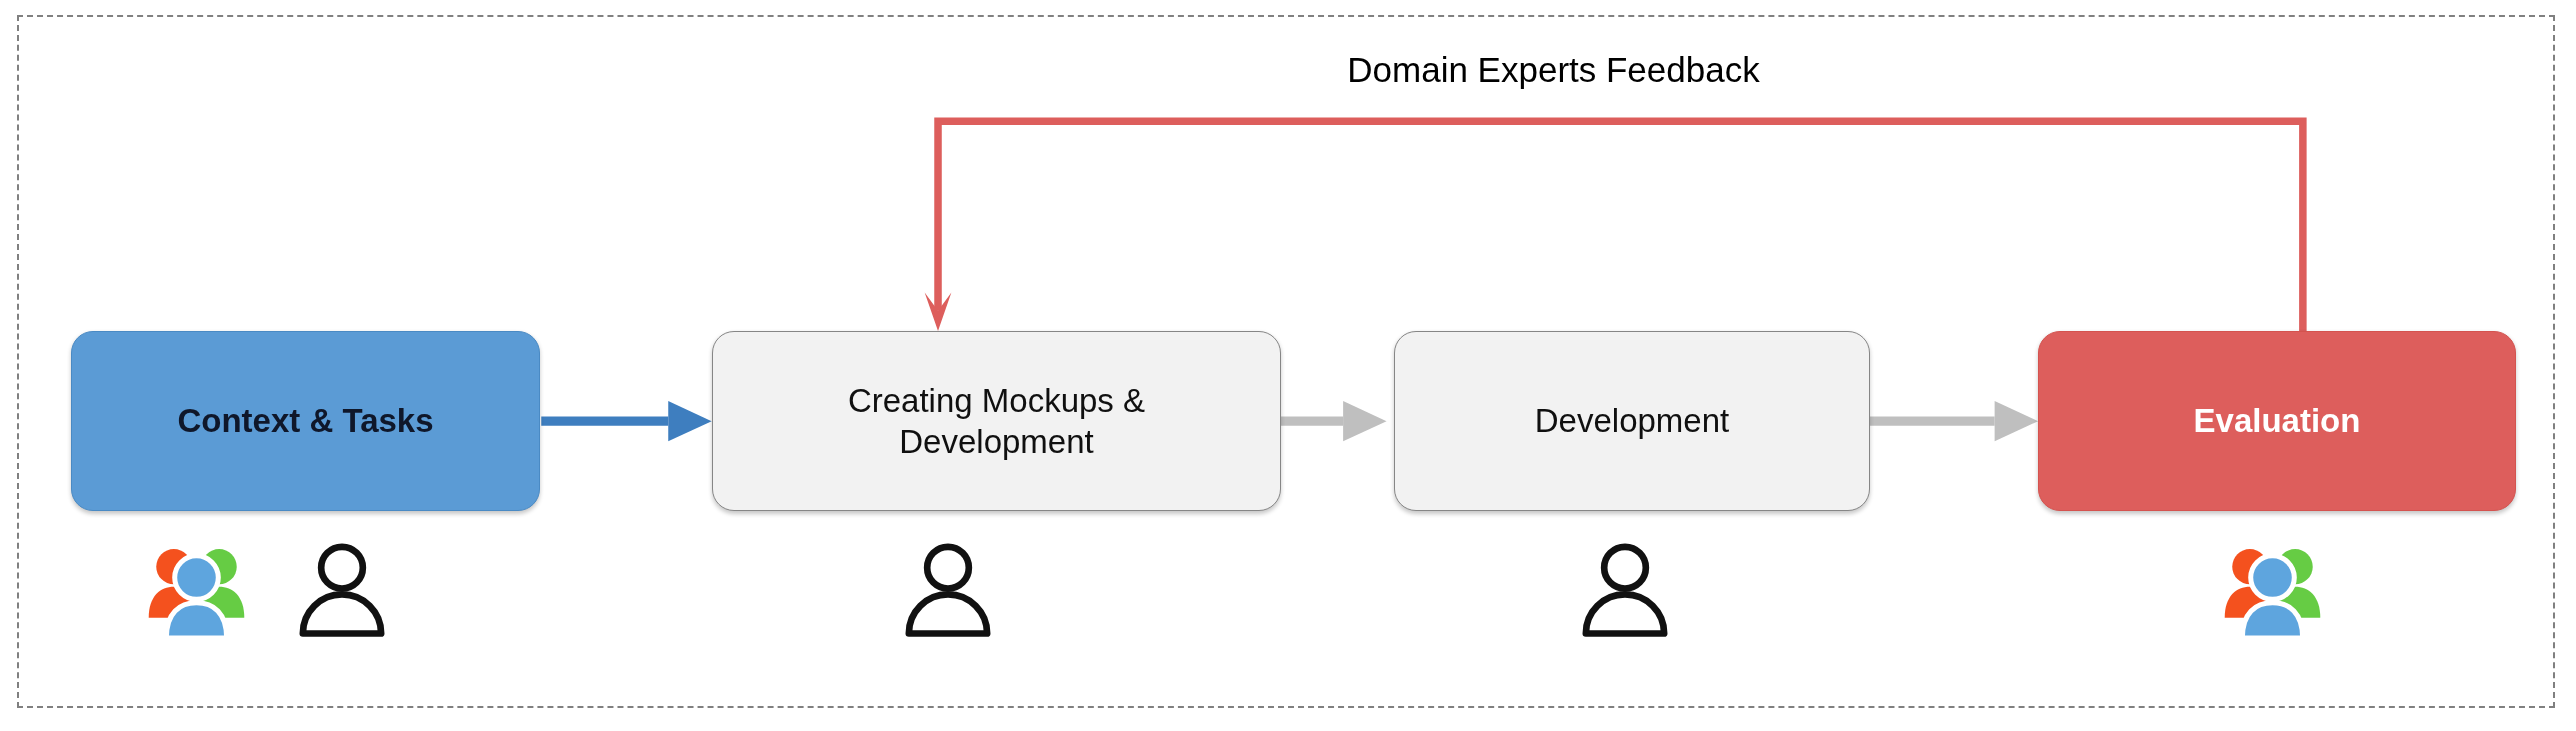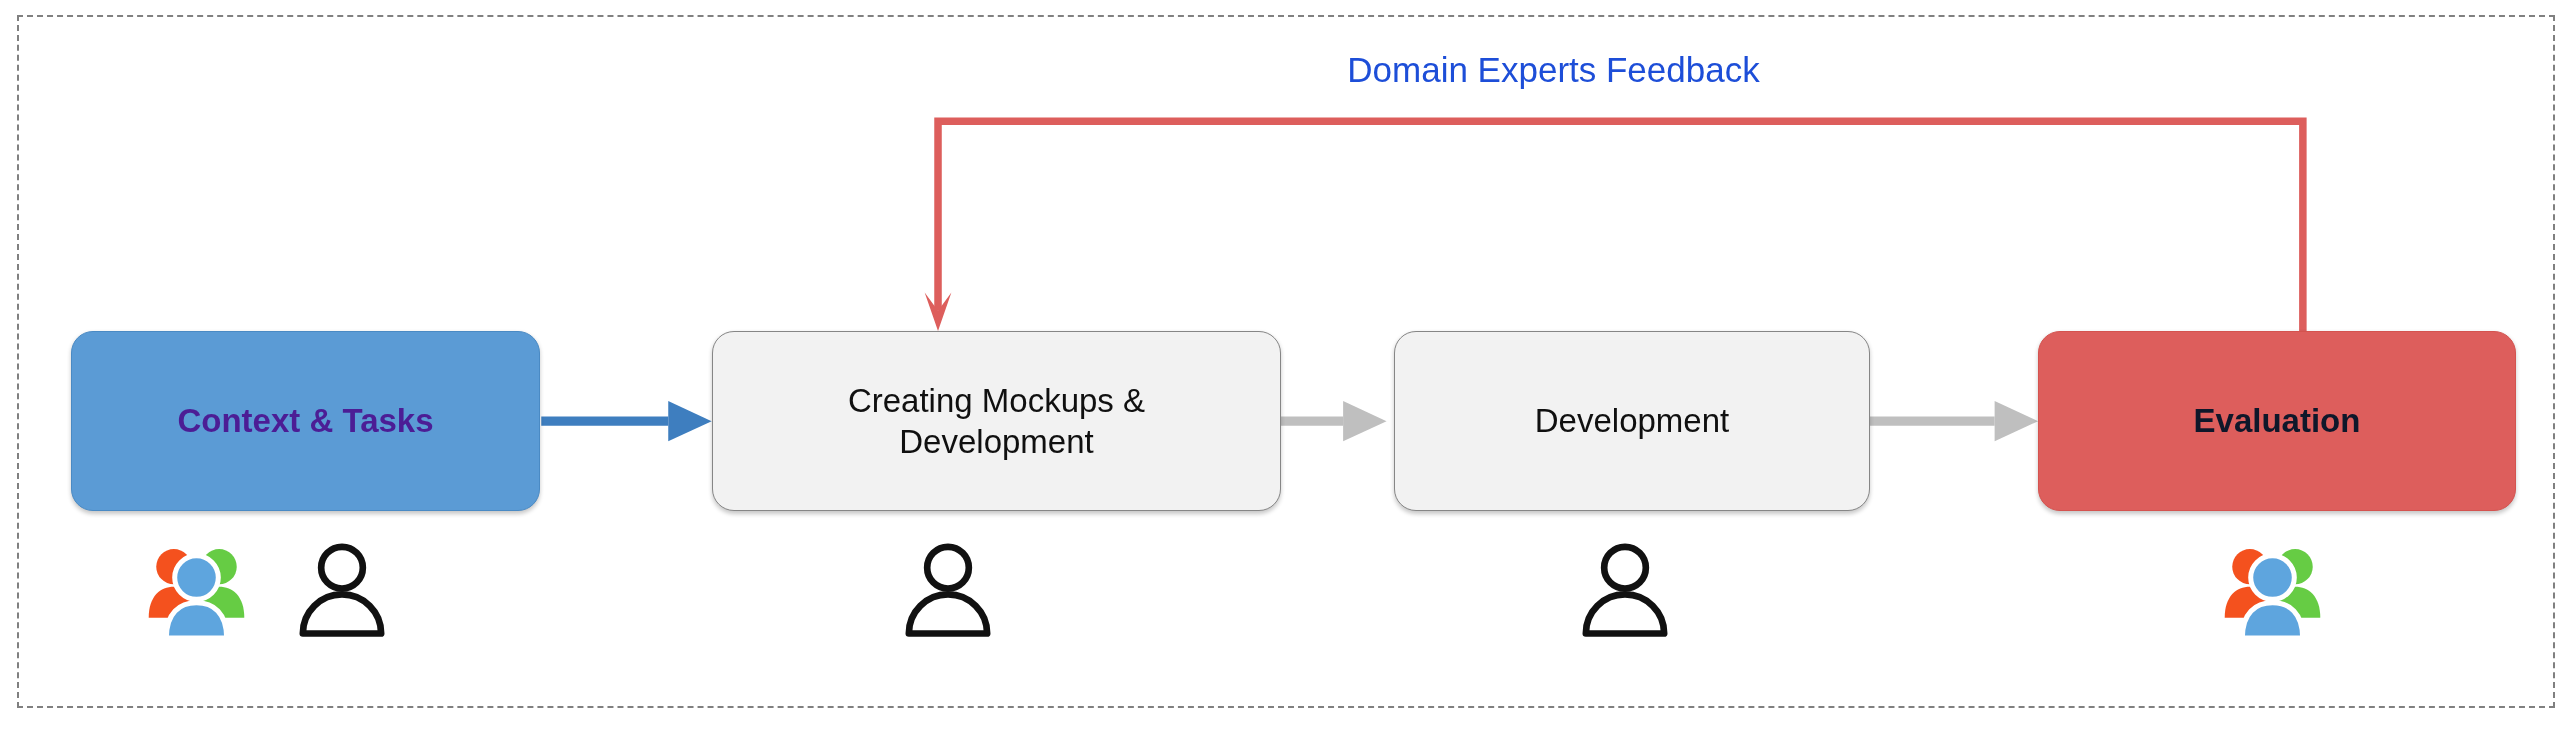--- a/index.html
+++ b/index.html
@@ -28,21 +28,21 @@
     box-sizing: border-box;
   }
   
   .feedback-label {
     position: absolute;
     left: 1303px;
     top: 50px;
     width: 501px;
     text-align: center;
     font-size: 35px;
-    color: #1d4ed8;
+    color: #000000;
     font-family: "Liberation Sans", sans-serif;
     white-space: nowrap;
   }
   
   .connectors {
     position: absolute;
     left: 0;
     top: 0;
     width: 2576px;
     height: 732px;
@@ -59,35 +59,35 @@
     align-items: center;
     justify-content: center;
     text-align: center;
     line-height: 1.25;
     font-size: 33px;
     padding: 0 20px;
   }
   .box .label { display: block; }
   .box-blue {
     background: #5B9BD5;
-    color: #4c1d95;
+    color: #0f172a;
     font-weight: bold;
     border: 1.7px solid #4a8ac4;
     box-shadow: 0 2.5px 4.2px rgba(0,0,0,0.22);
   }
   .box-gray {
     background: #F2F2F2;
     color: #101010;
     font-weight: normal;
     border: 1.7px solid #868686;
     box-shadow: 0 2.5px 4.2px rgba(0,0,0,0.22);
   }
   .box-red {
     background: #DD5E5C;
-    color: #0f172a;
+    color: #ffffff;
     font-weight: bold;
     border: 1.7px solid #d4534f;
     box-shadow: 0 2.5px 4.2px rgba(0,0,0,0.22);
   }
   #box-0 { left: 71px;   width: 469px; }
   #box-1 { left: 712px;  width: 569px; }
   #box-2 { left: 1394px; width: 476px; }
   #box-3 { left: 2038px; width: 478px; }
 
   

